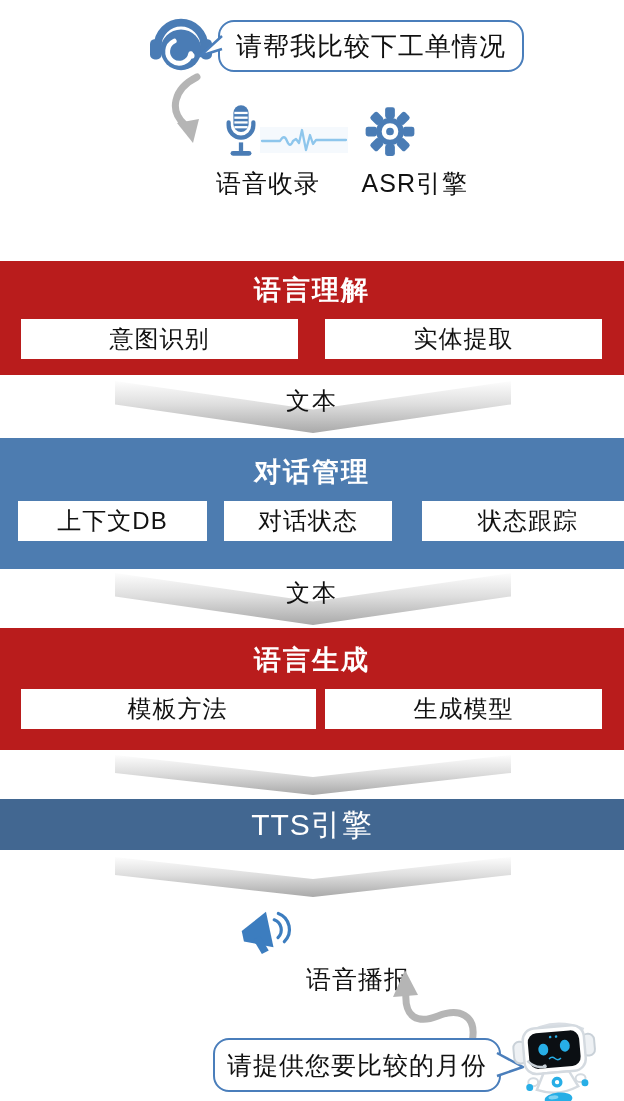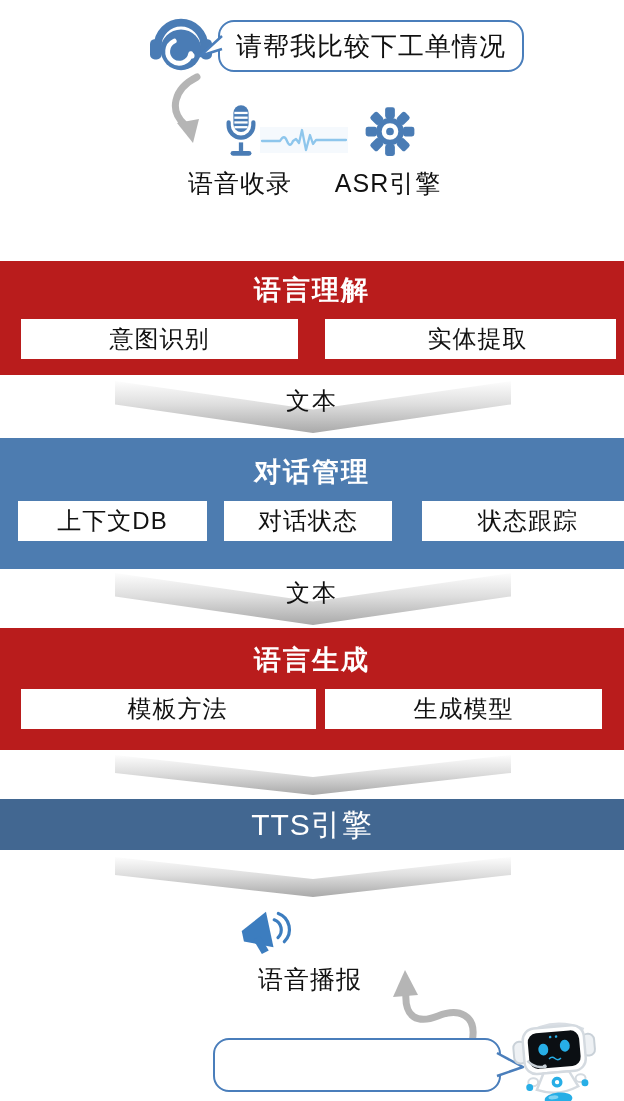--- a/index.html
+++ b/index.html
@@ -30,21 +30,21 @@
   }
   .block-title.plain{font-weight:normal;font-size:30px;letter-spacing:1px;}
   .wbox{
     position:absolute;height:40px;background:#fff;
     display:flex;align-items:center;justify-content:center;
     font-size:24px;color:#111;letter-spacing:1px;
   }
   #blk-nlu{top:254px;height:114px;}
   #blk-nlu .block-title{top:11px;}
   #blk-nlu .i0{left:21px;width:277px;top:58px;}
-  #blk-nlu .i1{left:325px;width:277px;top:58px;padding-left:14px;}
+  #blk-nlu .i1{left:325px;width:277px;top:58px;}
 
   #blk-dm{top:431px;height:131px;}
   #blk-dm .block-title{top:16px;}
   #blk-dm .i0{left:18px;width:189px;top:63px;}
   #blk-dm .i1{left:224px;width:168px;top:63px;}
   #blk-dm .i2{left:422px;width:212px;top:63px;}
 
   #blk-nlg{top:621px;height:122px;}
   #blk-nlg .block-title{top:14px;}
   #blk-nlg .i0{left:21px;width:277px;top:61px;padding-left:18px;}
@@ -64,21 +64,21 @@
   #chev3{top:748px;height:40px;}
   #chev4{top:850px;height:40px;}
   .chev-label{
     position:absolute;left:0;width:624px;text-align:center;
     font-size:24px;color:#111;letter-spacing:2px;
   }
   #chev1-label{top:378px;}
   #chev2-label{top:570px;}
 
   .cap-label{
-    position:absolute;font-size:25px;color:#111;text-align:center;
+    position:absolute;font-size:25px;color:#111;text-align:right;
     letter-spacing:1px;white-space:nowrap;
   }
 </style>
 </head>
 <body>
 
 <div class="stage">
 
   <svg class="abs" style="left:148px;top:6px" width="66" height="62" viewBox="0 0 68 64">
     <path d="M10 34 a24 24 0 0 1 48 0" fill="none" stroke="#4A7CB5" stroke-width="8" stroke-linecap="round"></path>
@@ -180,20 +180,21 @@
   </svg>
 
   <div class="cap-label" style="left:210px;top:956px;width:200px">语音播报</div>
 
   <svg class="abs" style="left:378px;top:945px" width="102" height="95" viewBox="0 0 102 95">
     <path d="M94 90 C 100 62, 80 56, 60 64 C 40 72, 26 66, 28 40" fill="none" stroke="#B5B5B5" stroke-width="7" stroke-linecap="round"></path>
     <polygon points="15,45 40,43 27,18" fill="#B5B5B5"></polygon>
   </svg>
 
   <div class="bubble" style="left:213px;top:1031px;width:284px;height:50px;font-size:25px">
+    <span>请提供您要比较的月份</span>
     <svg class="tail" style="right:-26px;top:11px" width="30" height="28" viewBox="0 0 30 28">
       <path d="M2 2 L28 16 L2 25" fill="#fff" stroke="#4A7EBB" stroke-width="2.5" stroke-linejoin="round"></path>
     </svg>
   </div>
 
   <svg class="abs" style="left:500px;top:1002px" width="110" height="99" viewBox="0 0 110 100">
     <g transform="rotate(-5 55 50)">
       <path d="M26 26 Q55 8 86 24" fill="none" stroke="#d9dee4" stroke-width="5"></path>
       <rect x="14" y="30" width="13" height="22" rx="6" fill="#eef1f4" stroke="#c9d1d8" stroke-width="2"></rect>
       <rect x="83" y="28" width="13" height="22" rx="6" fill="#eef1f4" stroke="#c9d1d8" stroke-width="2"></rect>

